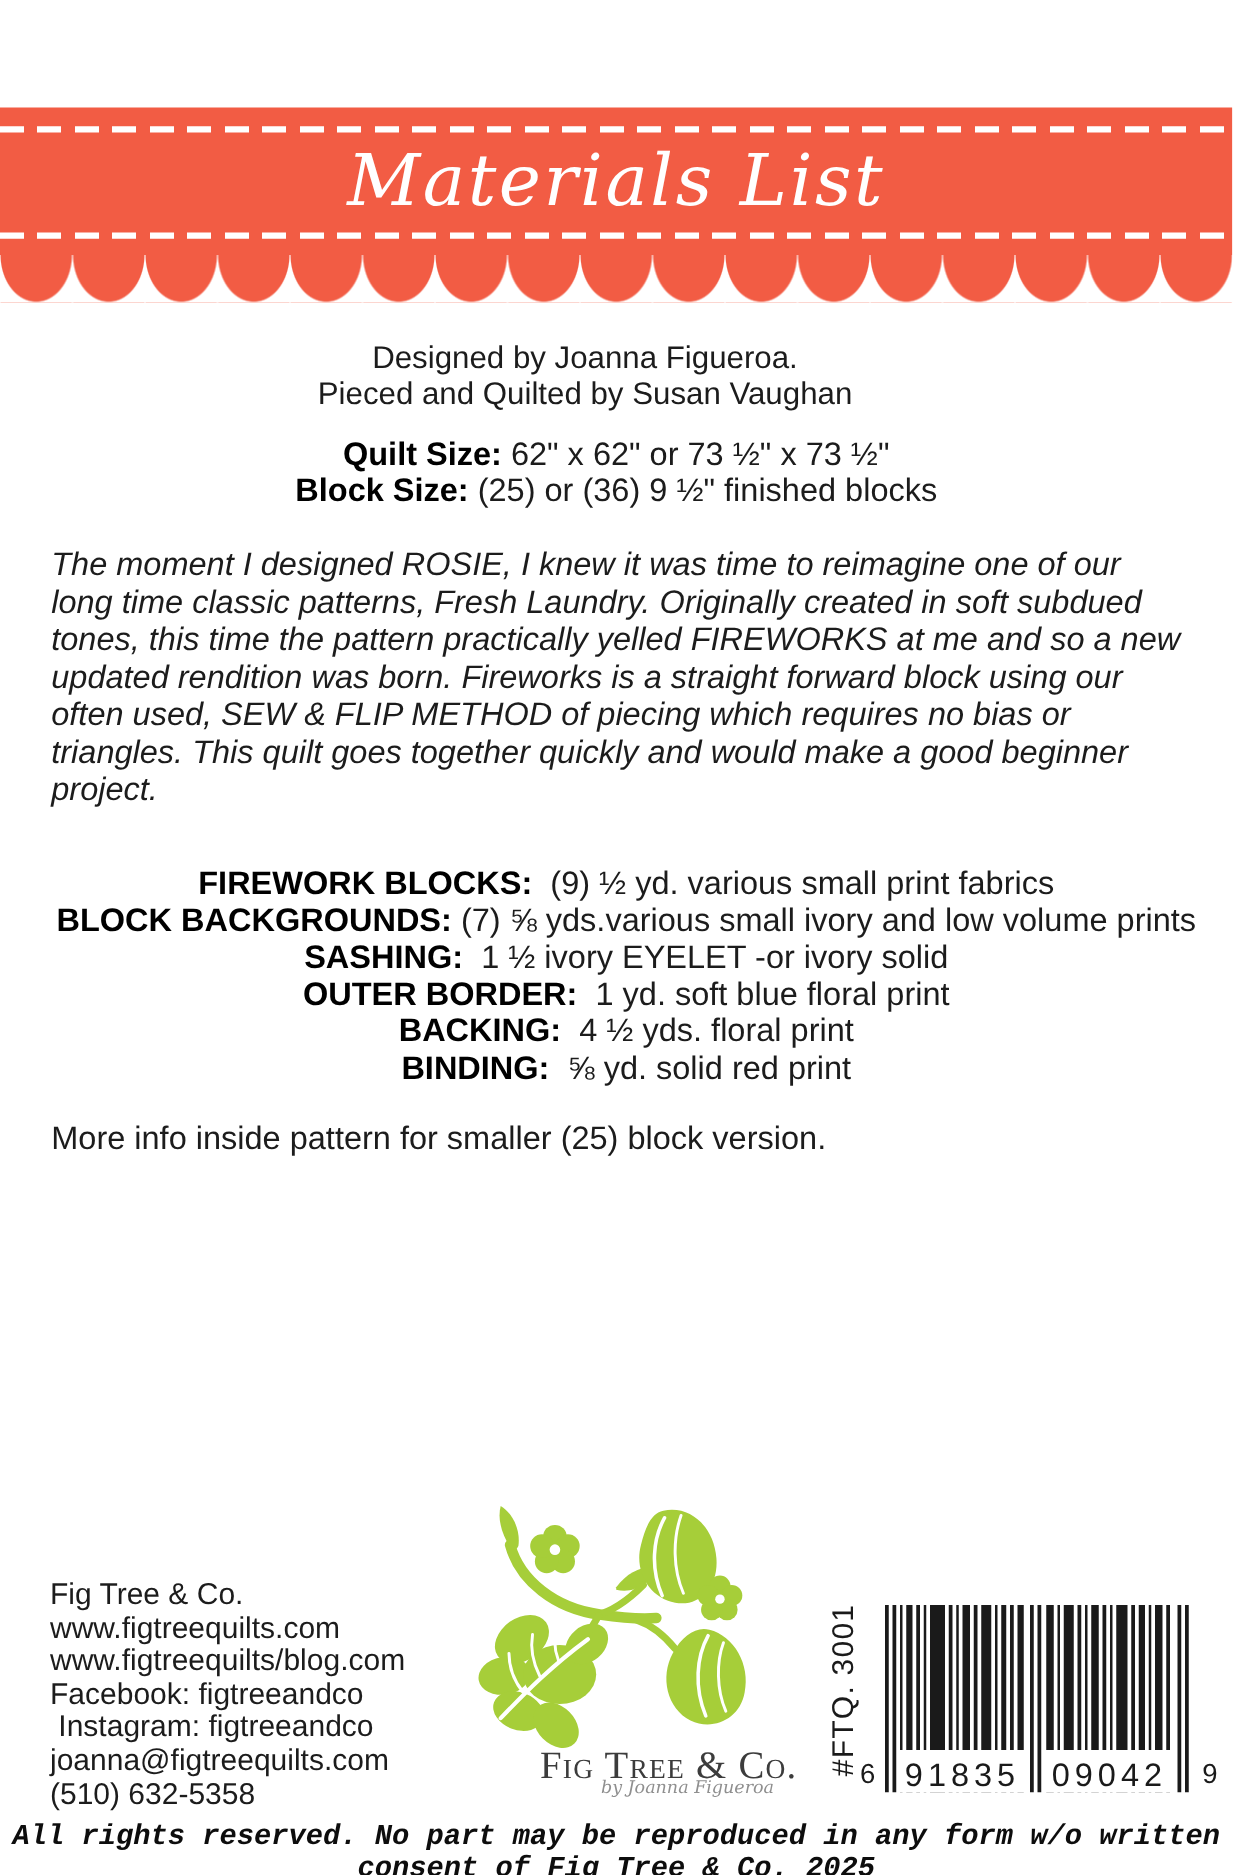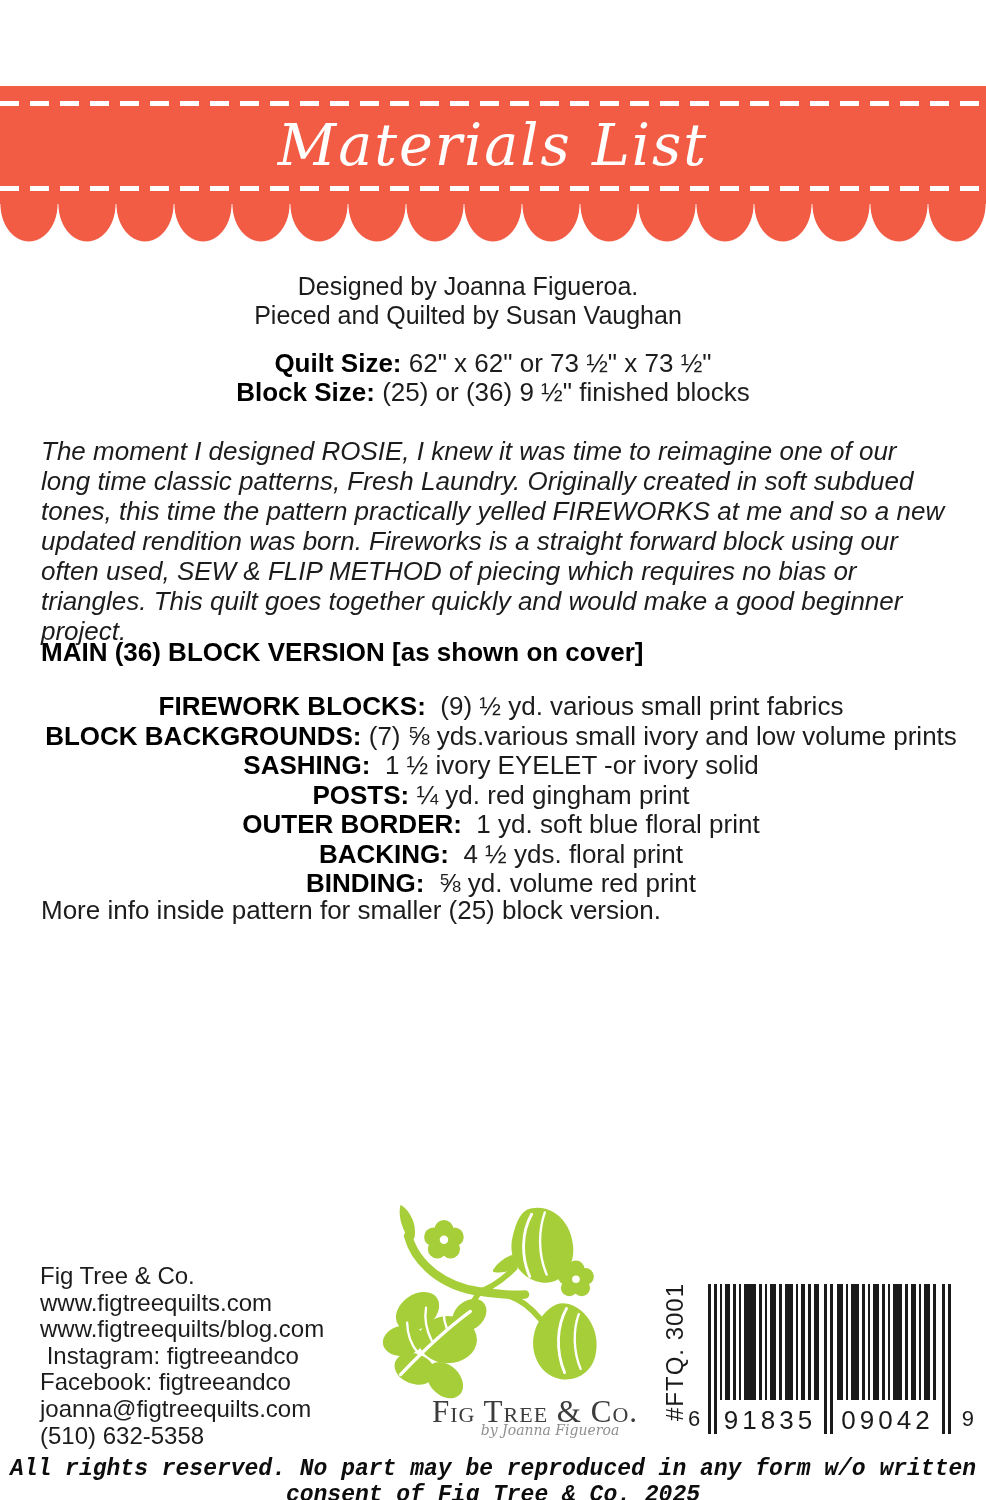--- a/index.html
+++ b/index.html
@@ -110,39 +110,37 @@
     <div>Pieced and Quilted by Susan Vaughan</div>
   </div>
 
   <div class="sizes">
     <div><span class="b">Quilt Size:</span><span class="pre"> 62" x 62" or 73 ½" x 73 ½"</span></div>
     <div><span class="b">Block Size:</span><span class="pre"> (25) or (36) 9 ½" finished blocks</span></div>
   </div>
 
   <p class="desc">The moment I designed ROSIE, I knew it was time to reimagine one of our long time classic patterns, Fresh Laundry. Originally created in soft subdued tones, this time the pattern practically yelled FIREWORKS at me and so a new updated rendition was born. Fireworks is a straight forward block using our often used, SEW &amp; FLIP METHOD of piecing which requires no bias or triangles. This quilt goes together quickly and would make a good beginner project.</p>
 
-  <h2 class="main-heading">MAIN (36) BLOCK VERSION [as shown on cover]</h2>
   <div class="mat-list">
     <div class="mat-row"><span class="b">FIREWORK BLOCKS:</span><span class="pre">  (9) ½ yd. various small print fabrics</span></div>
     <div class="mat-row"><span class="b">BLOCK BACKGROUNDS:</span><span class="pre"> (7) ⅝ yds.various small ivory and low volume prints</span></div>
     <div class="mat-row"><span class="b">SASHING:</span><span class="pre">  1 ½ ivory EYELET -or ivory solid</span></div>
-    <div class="mat-row"><span class="b">POSTS:</span><span class="pre"> ¼ yd. red gingham print</span></div>
     <div class="mat-row"><span class="b">OUTER BORDER:</span><span class="pre">  1 yd. soft blue floral print</span></div>
     <div class="mat-row"><span class="b">BACKING:</span><span class="pre">  4 ½ yds. floral print</span></div>
-    <div class="mat-row"><span class="b">BINDING:</span><span class="pre">  ⅝ yd. volume red print</span></div>
+    <div class="mat-row"><span class="b">BINDING:</span><span class="pre">  ⅝ yd. solid red print</span></div>
   </div>
 
   <p class="more-info">More info inside pattern for smaller (25) block version.</p>
 
   <div class="contact">
     <div class="contact-line">Fig Tree &amp; Co.</div>
     <div class="contact-line">www.figtreequilts.com</div>
     <div class="contact-line">www.figtreequilts/blog.com</div>
+    <div class="contact-line">Facebook: figtreeandco</div>
     <div class="contact-line"> Instagram: figtreeandco</div>
-    <div class="contact-line">Facebook: figtreeandco</div>
     <div class="contact-line">joanna@figtreequilts.com</div>
     <div class="contact-line">(510) 632-5358</div>
   </div>
 
   <svg class="logo-svg" viewBox="0 0 270 210" xmlns="http://www.w3.org/2000/svg">
 
     <path class="lg-stroke" stroke-width="9" d="M28,36 C36,66 66,90 104,95 C124,98 140,99 152,98"></path>
     <path class="lg" d="M28,38 C21,27 17,14 20,3 C30,9 37,23 35,37 C33,41 30,41 28,38 Z"></path>
     <path class="lg" d="M118,72 C127,59 141,53 153,55 C148,68 133,78 118,74 Z"></path>
 

